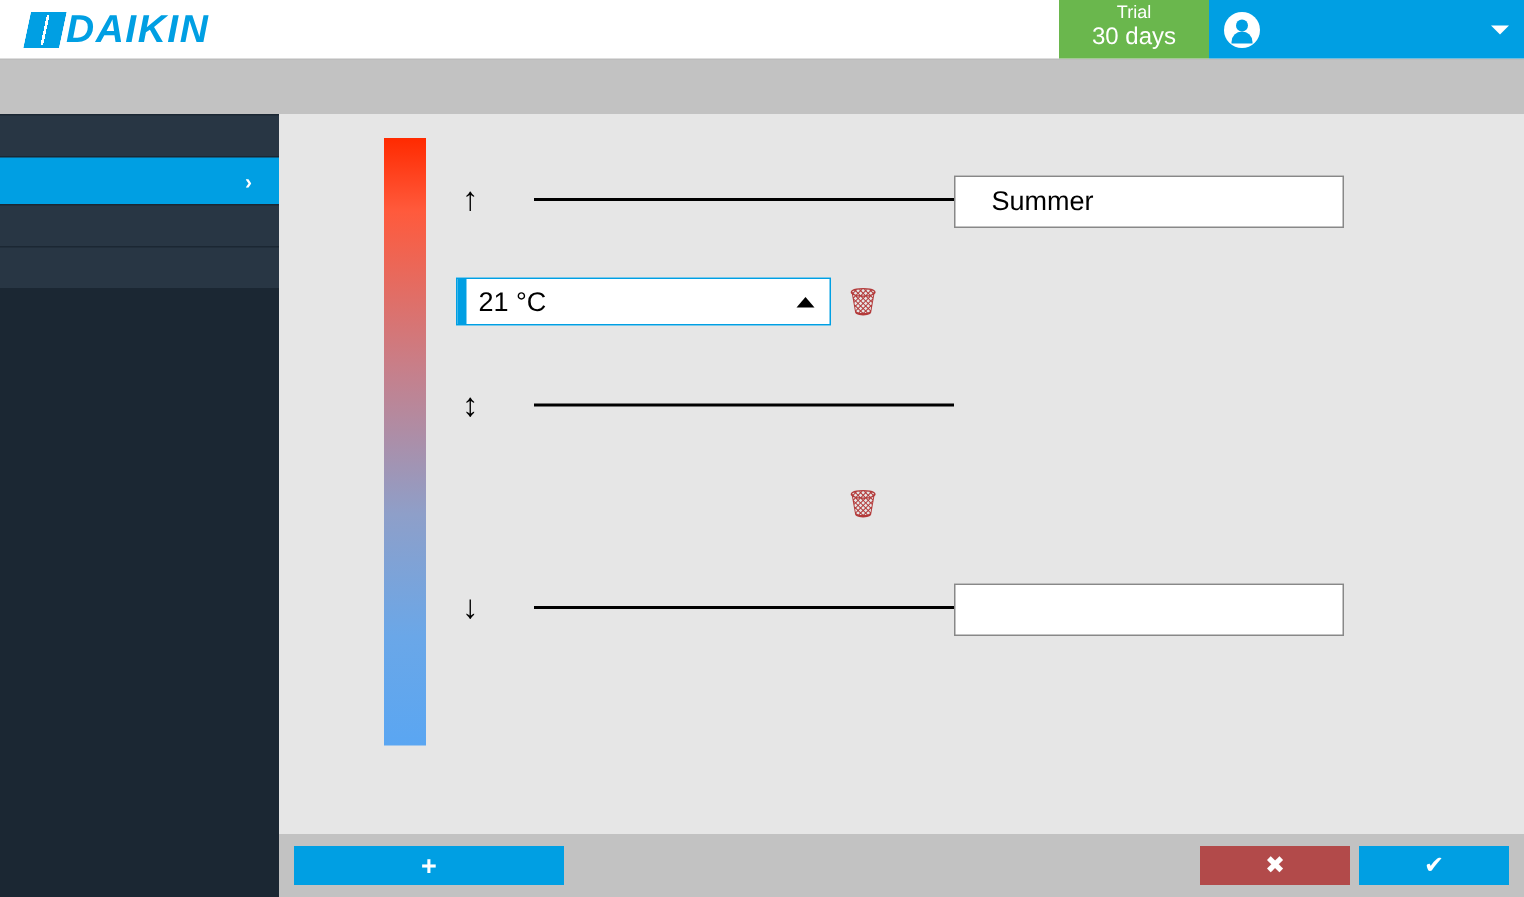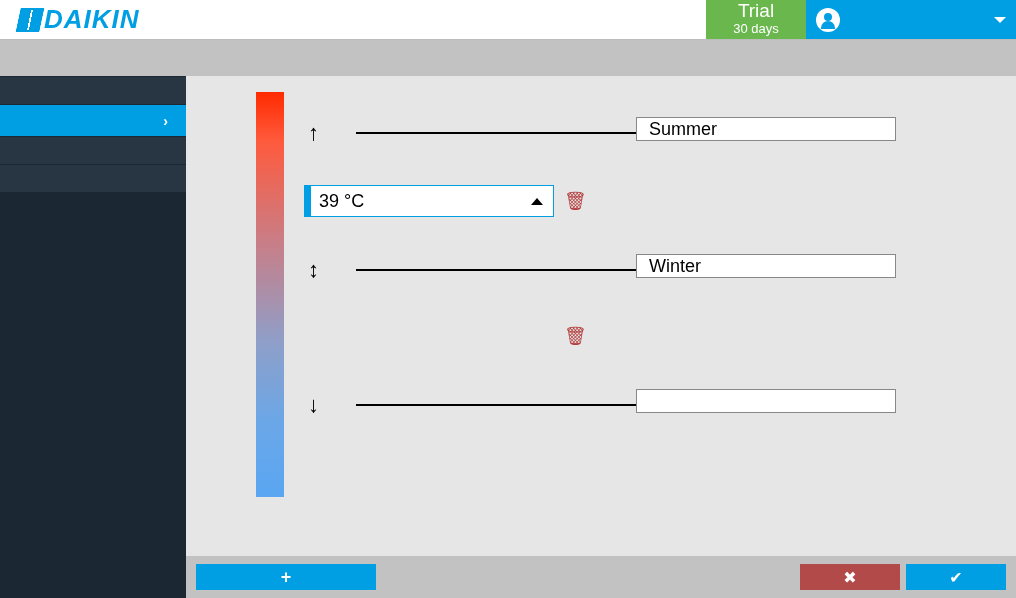--- a/index.html
+++ b/index.html
@@ -14,22 +14,22 @@
     content: ""; position: absolute; inset: 0; background: #009fe3;
     clip-path: polygon(0 0, 100% 0, 65% 100%, 0 100%, 0 0, 100% 0, 100% 100%, 0 100%);
   }
   .logo-mark span { position: absolute; left: 3px; top: 2px; right: 3px; bottom: 2px;
     background: linear-gradient(to right, #009fe3 0 45%, #fff 45% 55%, #009fe3 55% 100%);
   }
   .logo-text { font-size: 26px; font-weight: bold; font-style: italic; color: #009fe3; letter-spacing: 1px; }
 
   .topbar-spacer { flex: 1; }
   .trial-badge { width: 100px; background: #6ab74d; color: #fff; display: flex; flex-direction: column; align-items: center; justify-content: center; font-size: 12px; }
-  .trial-badge .t1 { font-size: 19px; line-height: 1; }
-  .trial-badge .t2 { font-size: 13px; line-height: 1.4; }
+  .trial-badge .t1 { font-size: 12px; line-height: 1; }
+  .trial-badge .t2 { font-size: 16px; line-height: 1.4; }
   .user-area { width: 210px; background: #009fe3; display: flex; align-items: center; padding: 0 10px; color: #fff; position: relative; }
   .user-icon { width: 24px; height: 24px; border-radius: 50%; background: #fff; position: relative; margin-right: 8px; }
   .user-icon::before { content:""; position:absolute; left:50%; top:5px; width:8px; height:8px; background:#009fe3; border-radius:50%; transform:translateX(-50%); }
   .user-icon::after  { content:""; position:absolute; left:50%; bottom:3px; width:14px; height:8px; background:#009fe3; border-radius:7px 7px 0 0; transform:translateX(-50%); }
   .user-caret { position: absolute; right: 10px; top: 50%; width: 0; height: 0; border-left: 6px solid transparent; border-right: 6px solid transparent; border-top: 6px solid #fff; transform: translateY(-50%); }
 
   
   .greybar { height: 36px; background: #c2c2c2; }
 
   
@@ -57,22 +57,22 @@
   .arr.both  { top: 175px; }
   .arr.down  { top: 310px; }
 
   
   .hline { position:absolute; left:150px; width:280px; height:2px; background:#000; }
   .hline.l1 { top: 50px; }
   .hline.l2 { top: 187px; }
   .hline.l3 { top: 322px; }
 
   
-  .season-input { position:absolute; left:430px; width:260px; height:24px;
-    border:1px solid #888; background:#fff; font-size:18px; padding:2px 12px; }
+  .season-input { position:absolute; left:430px; width:260px; height:35px;
+    border:1px solid #888; background:#fff; font-size:18px; padding:2px 24px; }
   .season-input.s1 { top: 35px; }
   .season-input.s2 { top: 172px; }
   .season-input.s3 { top: 307px; }
 
   
   .temp-select { position:absolute; left:98px; width:250px; height:32px;
     border:1px solid #009fe3; background:#fff; display:flex; align-items:center; padding-left:10px; font-size:18px; }
   .temp-select .accent { position:absolute; left:0; top:0; bottom:0; width:6px; background:#009fe3; }
   .temp-select .caret { position:absolute; right:10px; width:0; height:0;
     border-left:6px solid transparent; border-right:6px solid transparent; }
@@ -137,26 +137,25 @@
 
       <div class="arr up">↑</div>
       <div class="arr both">↕</div>
       <div class="arr down">↓</div>
 
       <div class="hline l1"></div>
       <div class="hline l2"></div>
       <div class="hline l3"></div>
 
       <input class="season-input s1" value="Summer" style="">
-      <input class="season-input s2" value="Winter" style="">
       <input class="season-input s3" value="" style="">
 
       <div class="temp-select t1">
         <div class="accent"></div>
-        <span class="val">39 °C</span>
+        <span class="val">21 °C</span>
         <div class="caret"></div>
       </div>
       <div class="trash tr1">
         <span>🗑</span>
       </div>
 
       <div class="trash tr2">
         <span>🗑</span>
       </div>
 

